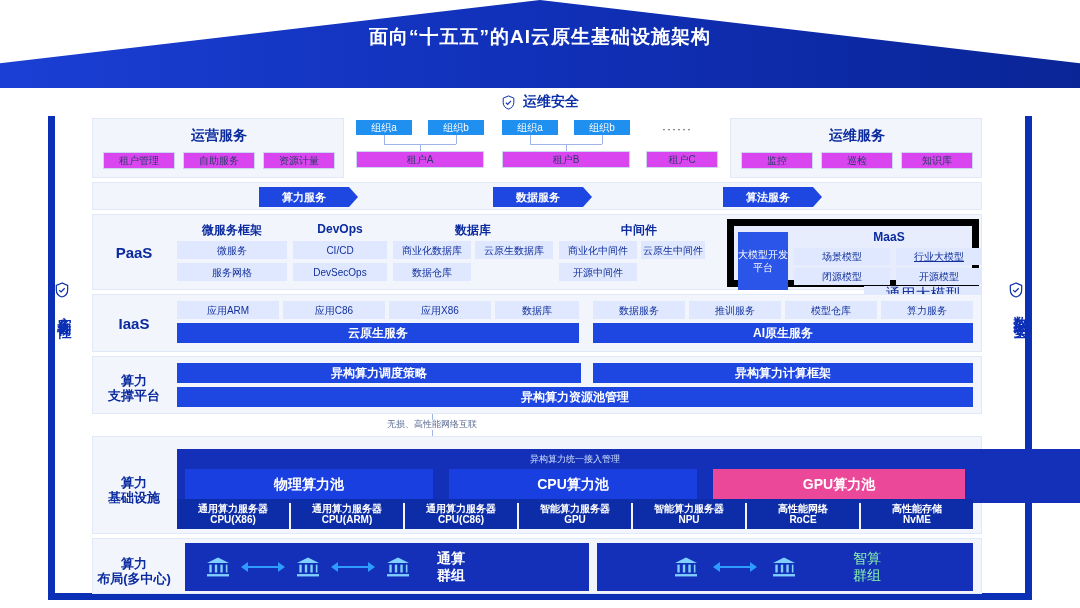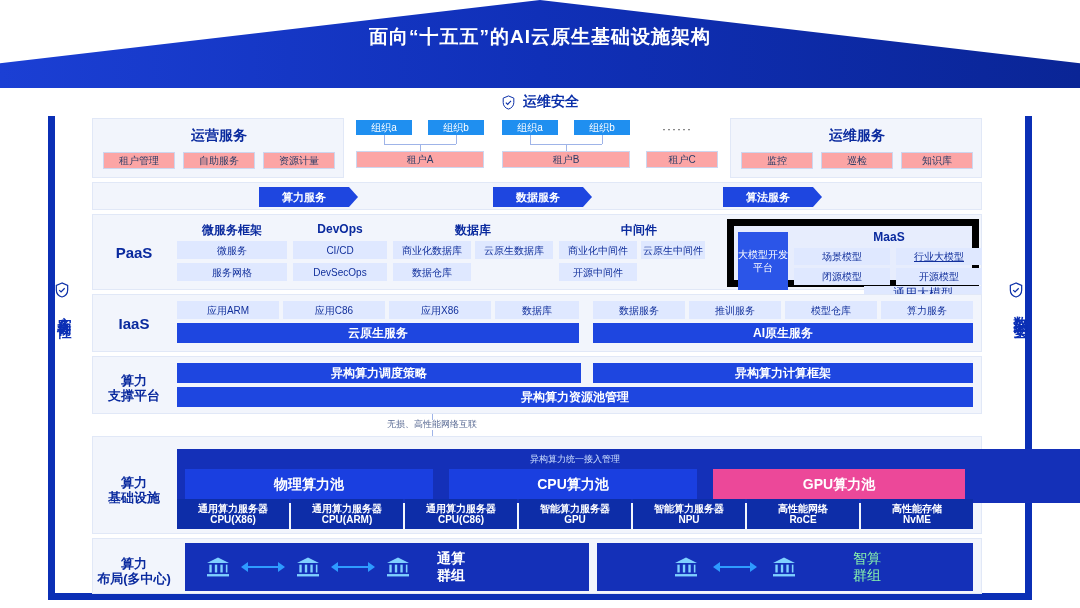--- a/index.html
+++ b/index.html
@@ -35,21 +35,21 @@
 
   
   .content{position:absolute;left:92px;top:118px;width:890px;height:476px;}
 
   .panel{position:absolute;background:#f2f5fc;border:1px solid #e1e8f7;box-sizing:border-box;}
 
   .rowlabel{position:absolute;color:#0a2a9e;font-weight:bold;font-size:13px;text-align:center;line-height:15px;}
 
   .chip{position:absolute;box-sizing:border-box;display:flex;align-items:center;justify-content:center;
     font-size:10px;text-align:center;line-height:11px;}
-  .chip.white{background:#fca5a5;border:1px solid #ccd6ef;color:#2b3c66;}
+  .chip.white{background:#d946ef;border:1px solid #ccd6ef;color:#2b3c66;}
   .chip.blue{background:#1e46e0;color:#fff;font-weight:bold;}
   .chip.dblue{background:#0d2da8;color:#fff;font-weight:bold;}
   .chip.lblue{background:#dfe8ff;color:#12309c;}
   .chip.mblue{background:#2b55e8;color:#fff;}
   .chip.cyan{background:#1f8ff0;color:#fff;}
 
   .hdr{position:absolute;color:#0a2a9e;font-weight:bold;text-align:center;}
 
   .arrowbtn{position:absolute;height:20px;background:#1e46e0;color:#fff;font-size:11px;font-weight:bold;
     display:flex;align-items:center;justify-content:center;}
@@ -168,21 +168,21 @@
       <div class="chip lblue" style="left:548px;top:26px;width:64px;height:18px;">云原生中间件</div>
       <div class="chip lblue" style="left:466px;top:48px;width:78px;height:18px;">开源中间件</div>
 
       <div class="panel" style="left:634px;top:4px;width:252px;height:68px;background:#e7edfd;border:7px solid #000000;">
         <div class="hdr" style="left:60px;top:4px;width:190px;font-size:12px;">MaaS</div>
         <div class="chip mblue" style="left:4px;top:6px;width:50px;height:58px;line-height:13px;font-size:10px;">大模型开发平台</div>
         <div class="chip lblue" style="left:60px;top:22px;width:96px;height:17px;">场景模型</div>
         <div class="chip lblue" style="left:162px;top:22px;width:86px;height:17px;text-decoration:underline;">行业大模型</div>
         <div class="chip lblue" style="left:60px;top:42px;width:96px;height:17px;">闭源模型</div>
         <div class="chip lblue" style="left:162px;top:42px;width:86px;height:17px;">开源模型</div>
-        <div class="chip lblue" style="left:130px;top:60px;width:118px;height:14px;font-size:12px;">通用大模型</div>
+        <div class="chip lblue" style="left:130px;top:60px;width:118px;height:14px;font-size:15px;">通用大模型</div>
       </div>
     </div>
 
     <div class="panel" style="left:0;top:176px;width:890px;height:58px;">
       <div class="rowlabel" style="left:4px;top:21px;width:74px;font-size:15px;">IaaS</div>
 
       <div class="chip lblue" style="left:84px;top:6px;width:102px;height:18px;">应用ARM</div>
       <div class="chip lblue" style="left:190px;top:6px;width:102px;height:18px;">应用C86</div>
       <div class="chip lblue" style="left:296px;top:6px;width:102px;height:18px;">应用X86</div>
       <div class="chip lblue" style="left:402px;top:6px;width:84px;height:18px;">数据库</div>

